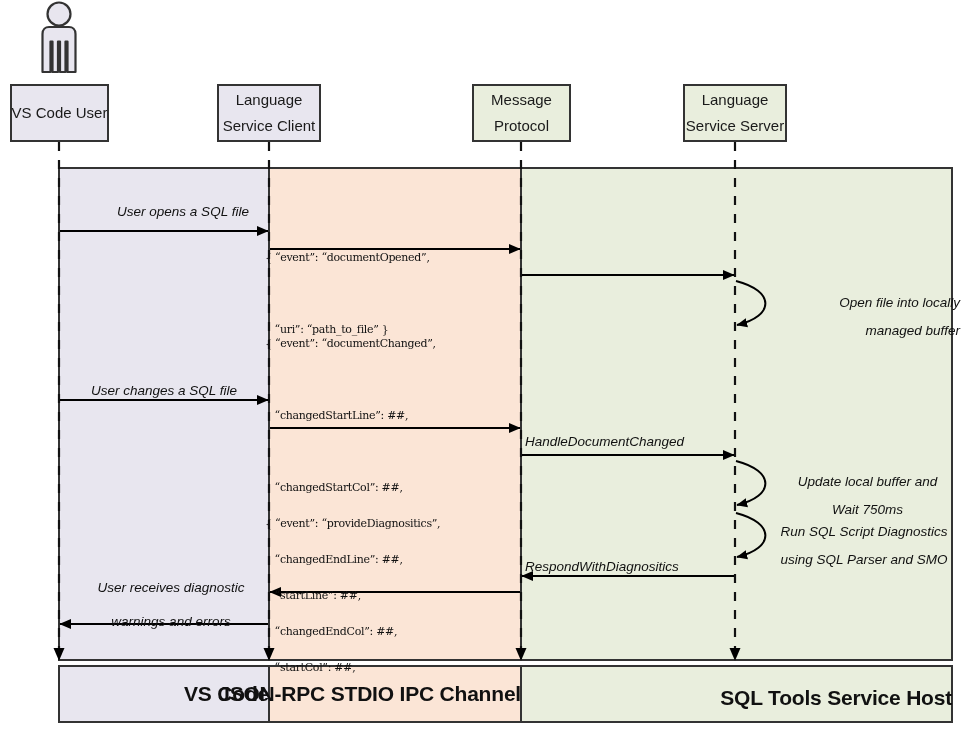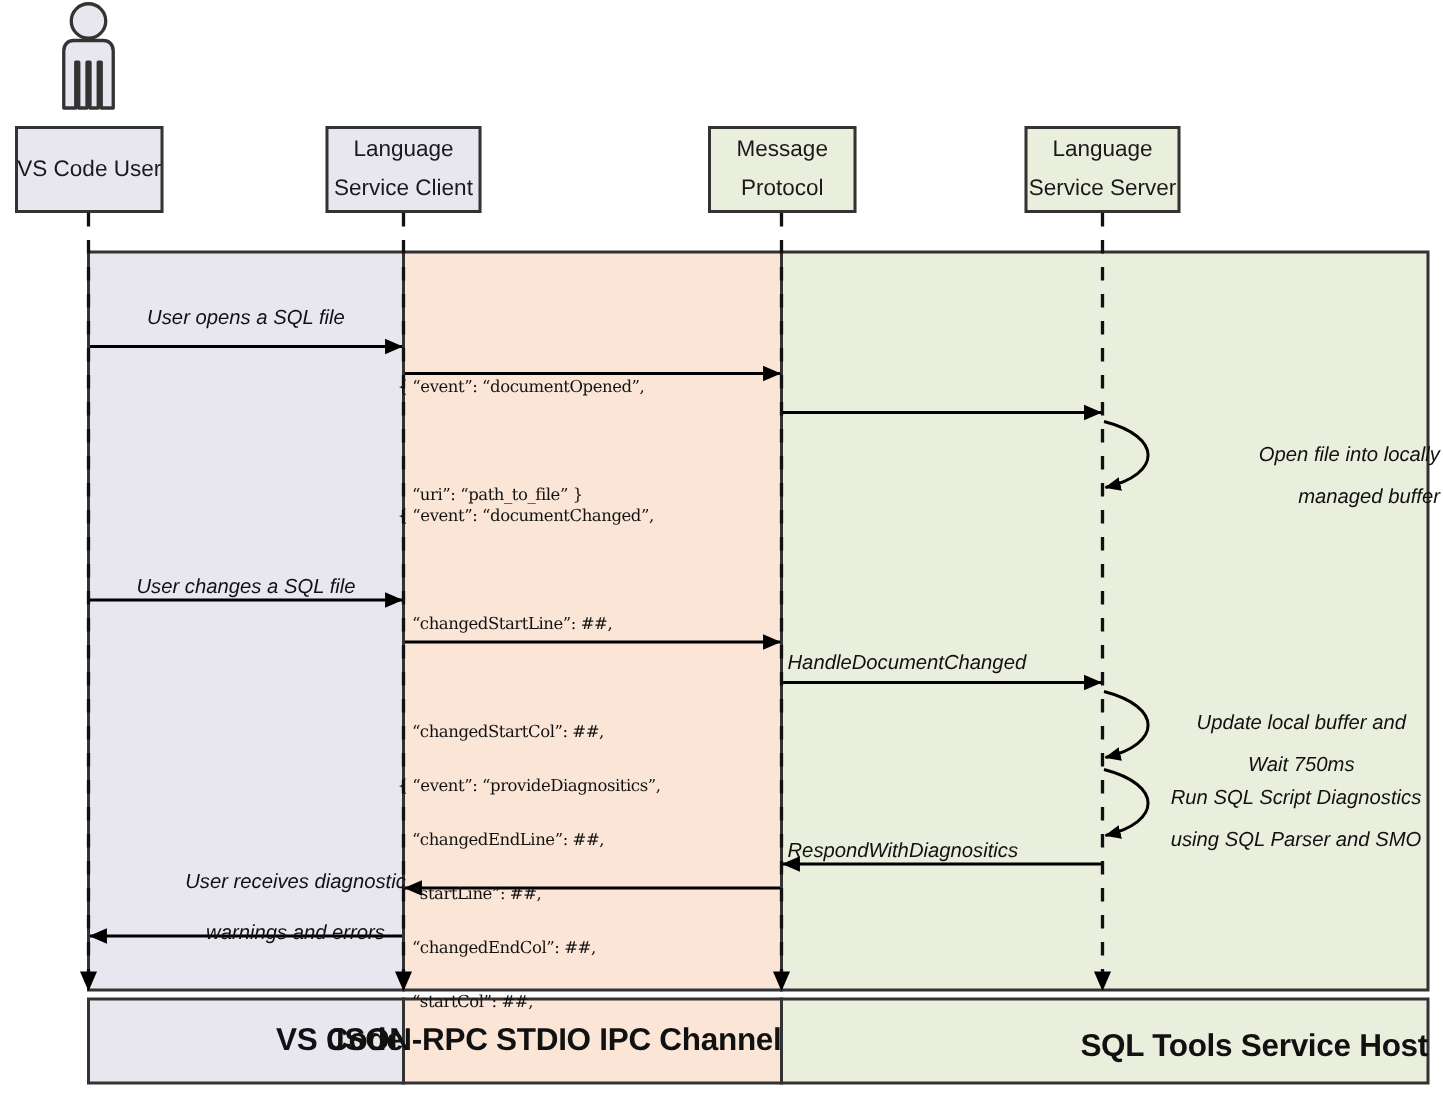--- a/index.html
+++ b/index.html
@@ -171,38 +171,38 @@
     <div class="lifeline-box" style="left:472px; top:84px; width:99px; height:58px; background:#e9eedd;">
       <span class="ln">Message</span>
       <span class="ln">Protocol</span>
     </div>
 
     <div class="lifeline-box" style="left:683px; top:84px; width:104px; height:58px; background:#e9eedd;">
       <span class="ln">Language</span>
       <span class="ln">Service Server</span>
     </div>
 
-    <div class="msg-label" style="left:59px; top:202px; width:210px;">
+    <div class="msg-label" style="left:59px; top:202px; width:210px;padding-left:19px;">
       <span>User opens a SQL file</span>
     </div>
 
 
     <div class="msg-label" style="left:59px; top:381px; width:210px;">
       <span>User changes a SQL file</span>
     </div>
 
     <div class="msg-label" style="left:525px; top:557px; width:215px; text-align:left;">
       <span>RespondWithDiagnositics</span>
     </div>
 
     <div class="msg-label" style="left:525px; top:432px; width:215px; text-align:left;">
       <span>HandleDocumentChanged</span>
     </div>
 
-    <div class="msg-label" style="left:59px; top:571px; width:224px; line-height:2.55;margin-left:26px;">
+    <div class="msg-label" style="left:59px; top:571px; width:224px; line-height:2.55;">
       <span style="display:block;">User receives diagnostic</span>
       <span style="display:block;">warnings and errors</span>
     </div>
 
     <div class="json-block" style="left:265px; top:198px;">
       <span class="jl">{ “event”: “documentOpened”,</span>
       <span class="jl">   “uri”: “path_to_file” }</span>
     </div>
 
     <div class="json-block" style="left:265px; top:284px;">

